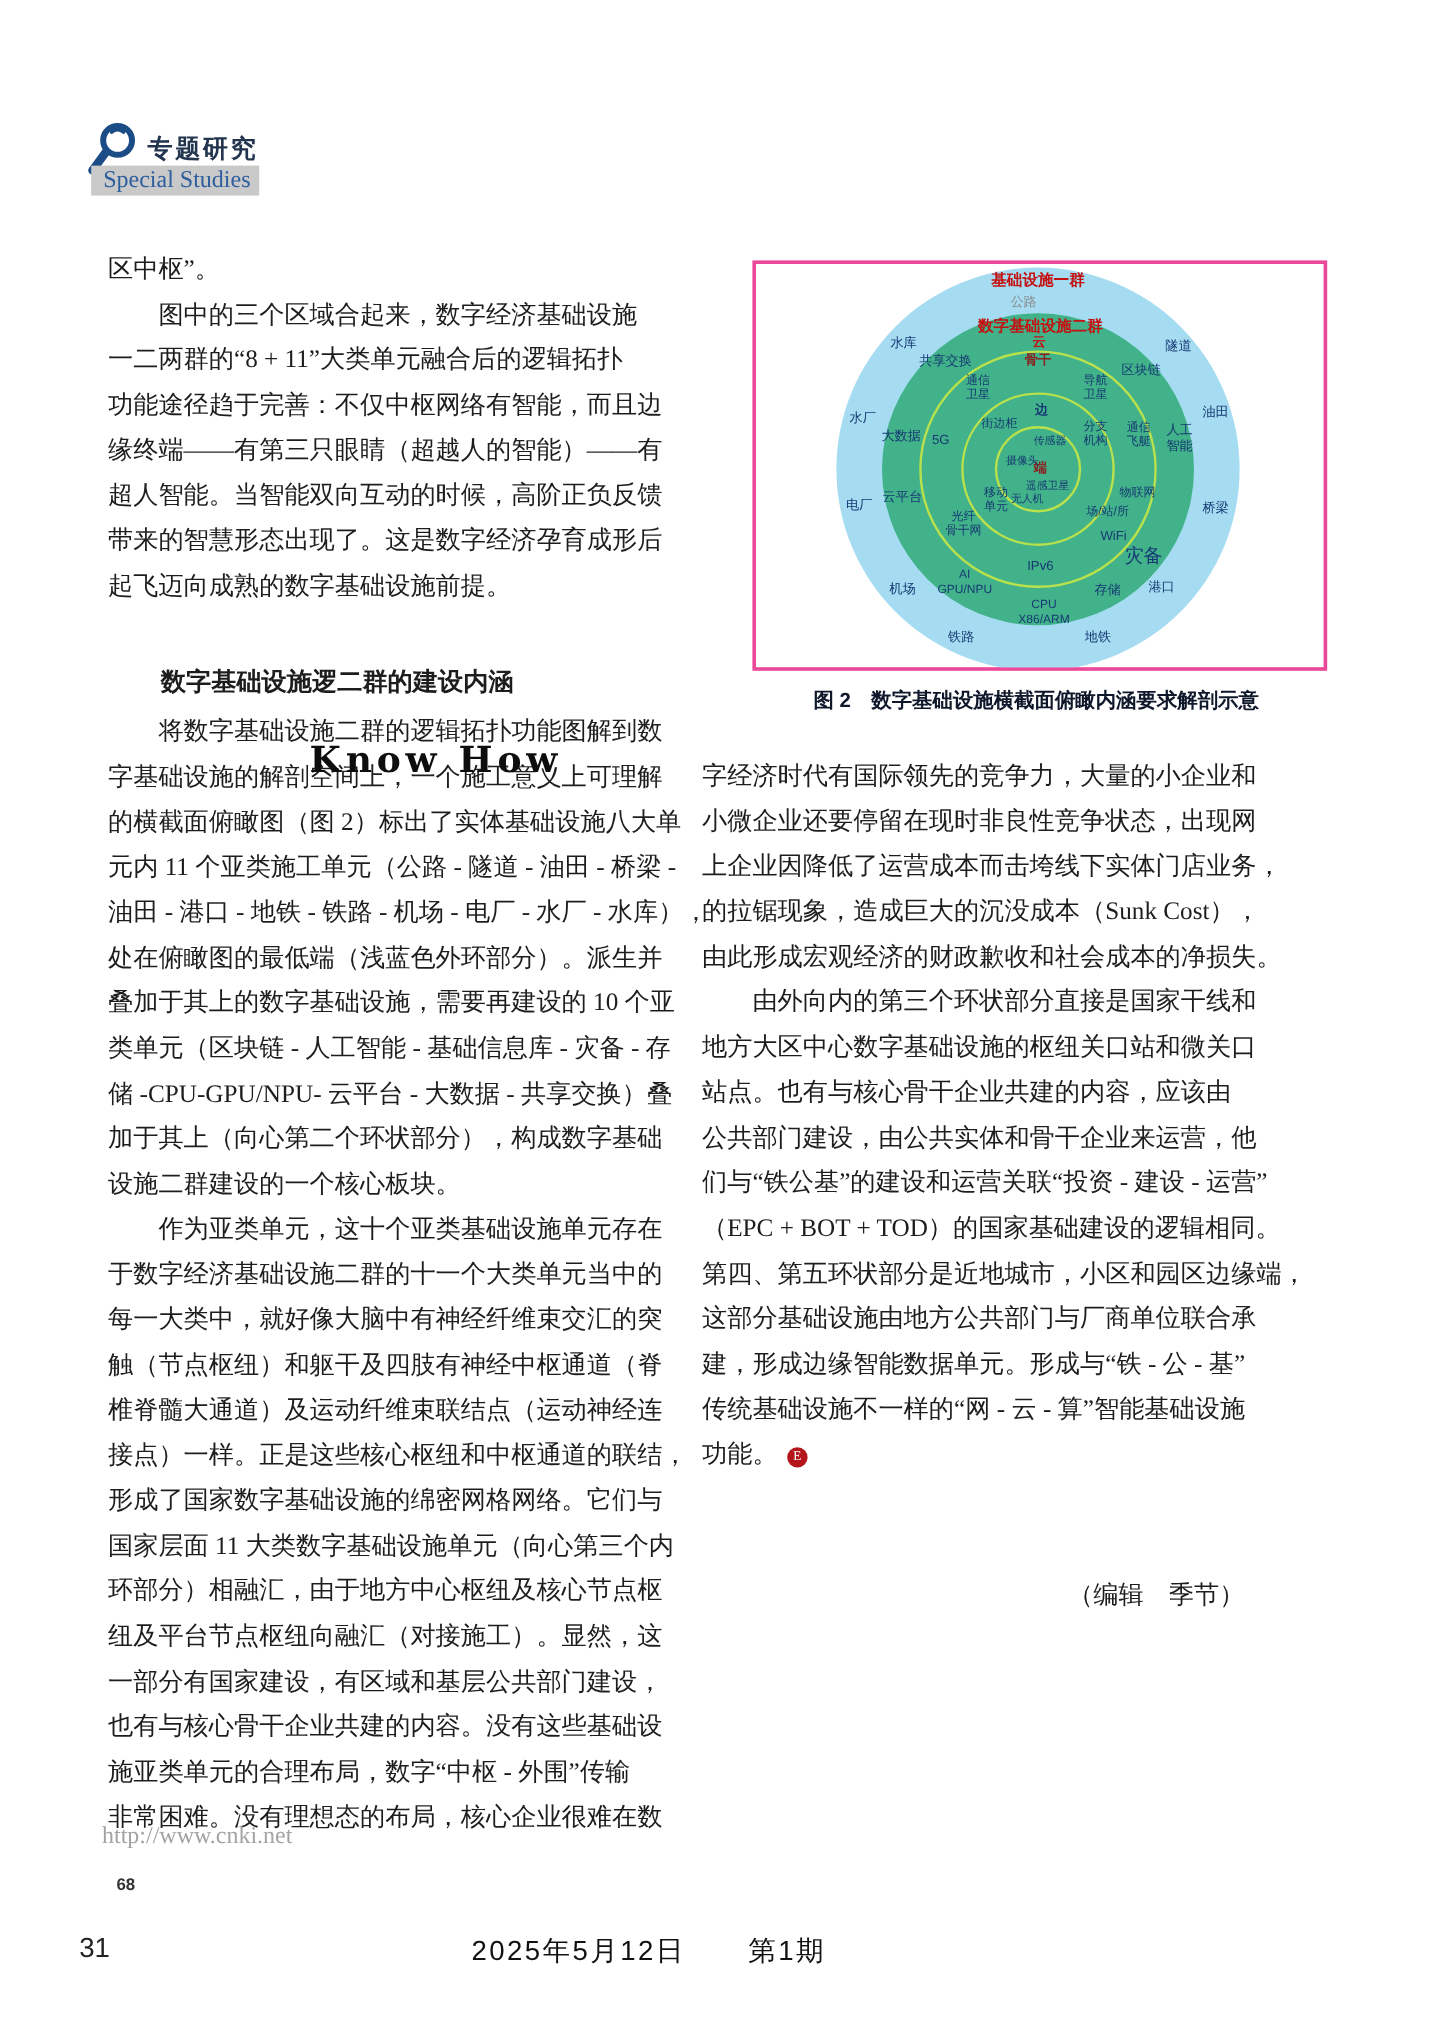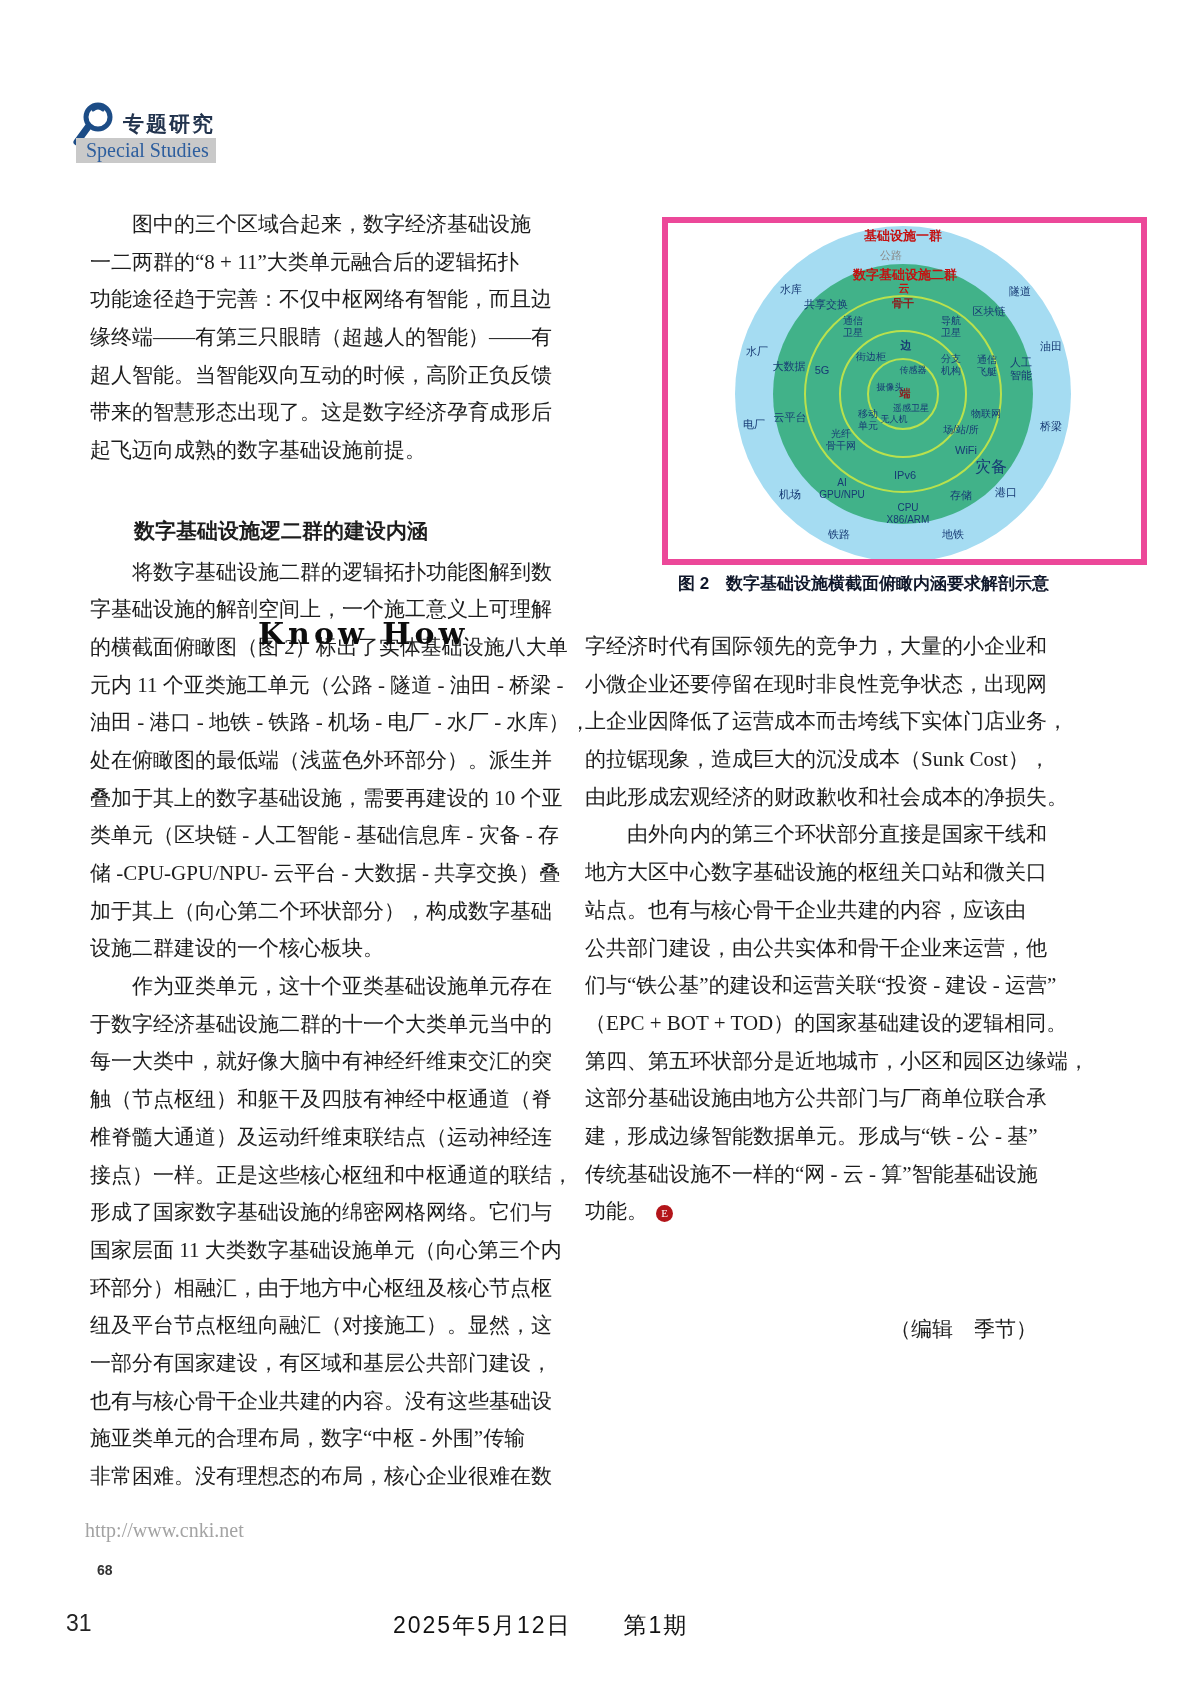--- a/index.html
+++ b/index.html
@@ -20,21 +20,21 @@
   .heading{height:37.7px;line-height:37.7px;font-size:21px;font-weight:bold;
            font-family:"Liberation Sans","DejaVu Sans",sans-serif;padding-left:44px;margin-top:42px;}
   .p2{margin-top:4px;}
   .editor-note{position:absolute;left:585px;top:1311px;width:452px;text-align:right;
                font-size:21px;line-height:37.7px;}
   
   .watermark{position:absolute;left:258px;top:616px;font-family:"DejaVu Serif","Liberation Serif",serif;
              font-weight:bold;font-size:30px;letter-spacing:4px;color:#0d0d0d;}
   
   .fig-box{position:absolute;left:627px;top:217px;width:473px;height:336px;background:#ffffff;
-           border:6px solid #ec4899;overflow:hidden;margin-left:35px;}
+           border:3px solid #ec4899;overflow:hidden;}
   .circ{position:absolute;border-radius:50%;}
   .c-blue{left:67px;top:3px;width:336px;height:336px;background:#a5dcf2;}
   .c-green{left:105px;top:41px;width:260px;height:260px;background:#41b289;}
   .ring{border:2px solid #b9e14d;background:transparent;}
   .r1{left:136px;top:72px;width:194px;height:194px;}
   .r2{left:171px;top:107px;width:124px;height:124px;}
   .r3{left:199px;top:135px;width:68px;height:68px;}
   .fl{position:absolute;transform:translate(-50%,-50%);white-space:pre-line;text-align:center;
       line-height:1.2;font-family:"Liberation Sans","DejaVu Sans",sans-serif;}
   .fl.navy{color:#173a74;}
@@ -68,20 +68,21 @@
     <circle cx="30" cy="17" r="12" fill="none" stroke="#1c4c86" stroke-width="5"></circle>
     <path d="M25 10 a8 8 0 0 1 10 0" fill="none" stroke="#1c4c86" stroke-width="3" stroke-linecap="round"></path>
     <line x1="20" y1="27" x2="9" y2="42" stroke="#1c4c86" stroke-width="7" stroke-linecap="round"></line>
   </svg>
   <div class="hdr-zh">专题研究</div>
   <div class="hdr-en-bg"></div>
   <div class="hdr-en">Special Studies</div>
 
   <div class="col left-col">
     <div>
+        <div class="line">区中枢”。</div>
         <div class="line">　　图中的三个区域合起来，数字经济基础设施</div>
         <div class="line">一二两群的“8 + 11”大类单元融合后的逻辑拓扑</div>
         <div class="line">功能途径趋于完善：不仅中枢网络有智能，而且边</div>
         <div class="line">缘终端——有第三只眼睛（超越人的智能）——有</div>
         <div class="line">超人智能。当智能双向互动的时候，高阶正负反馈</div>
         <div class="line">带来的智慧形态出现了。这是数字经济孕育成形后</div>
         <div class="line">起飞迈向成熟的数字基础设施前提。</div>
       </div>
     <div class="heading">数字基础设施逻二群的建设内涵</div>
     <div class="p2">

